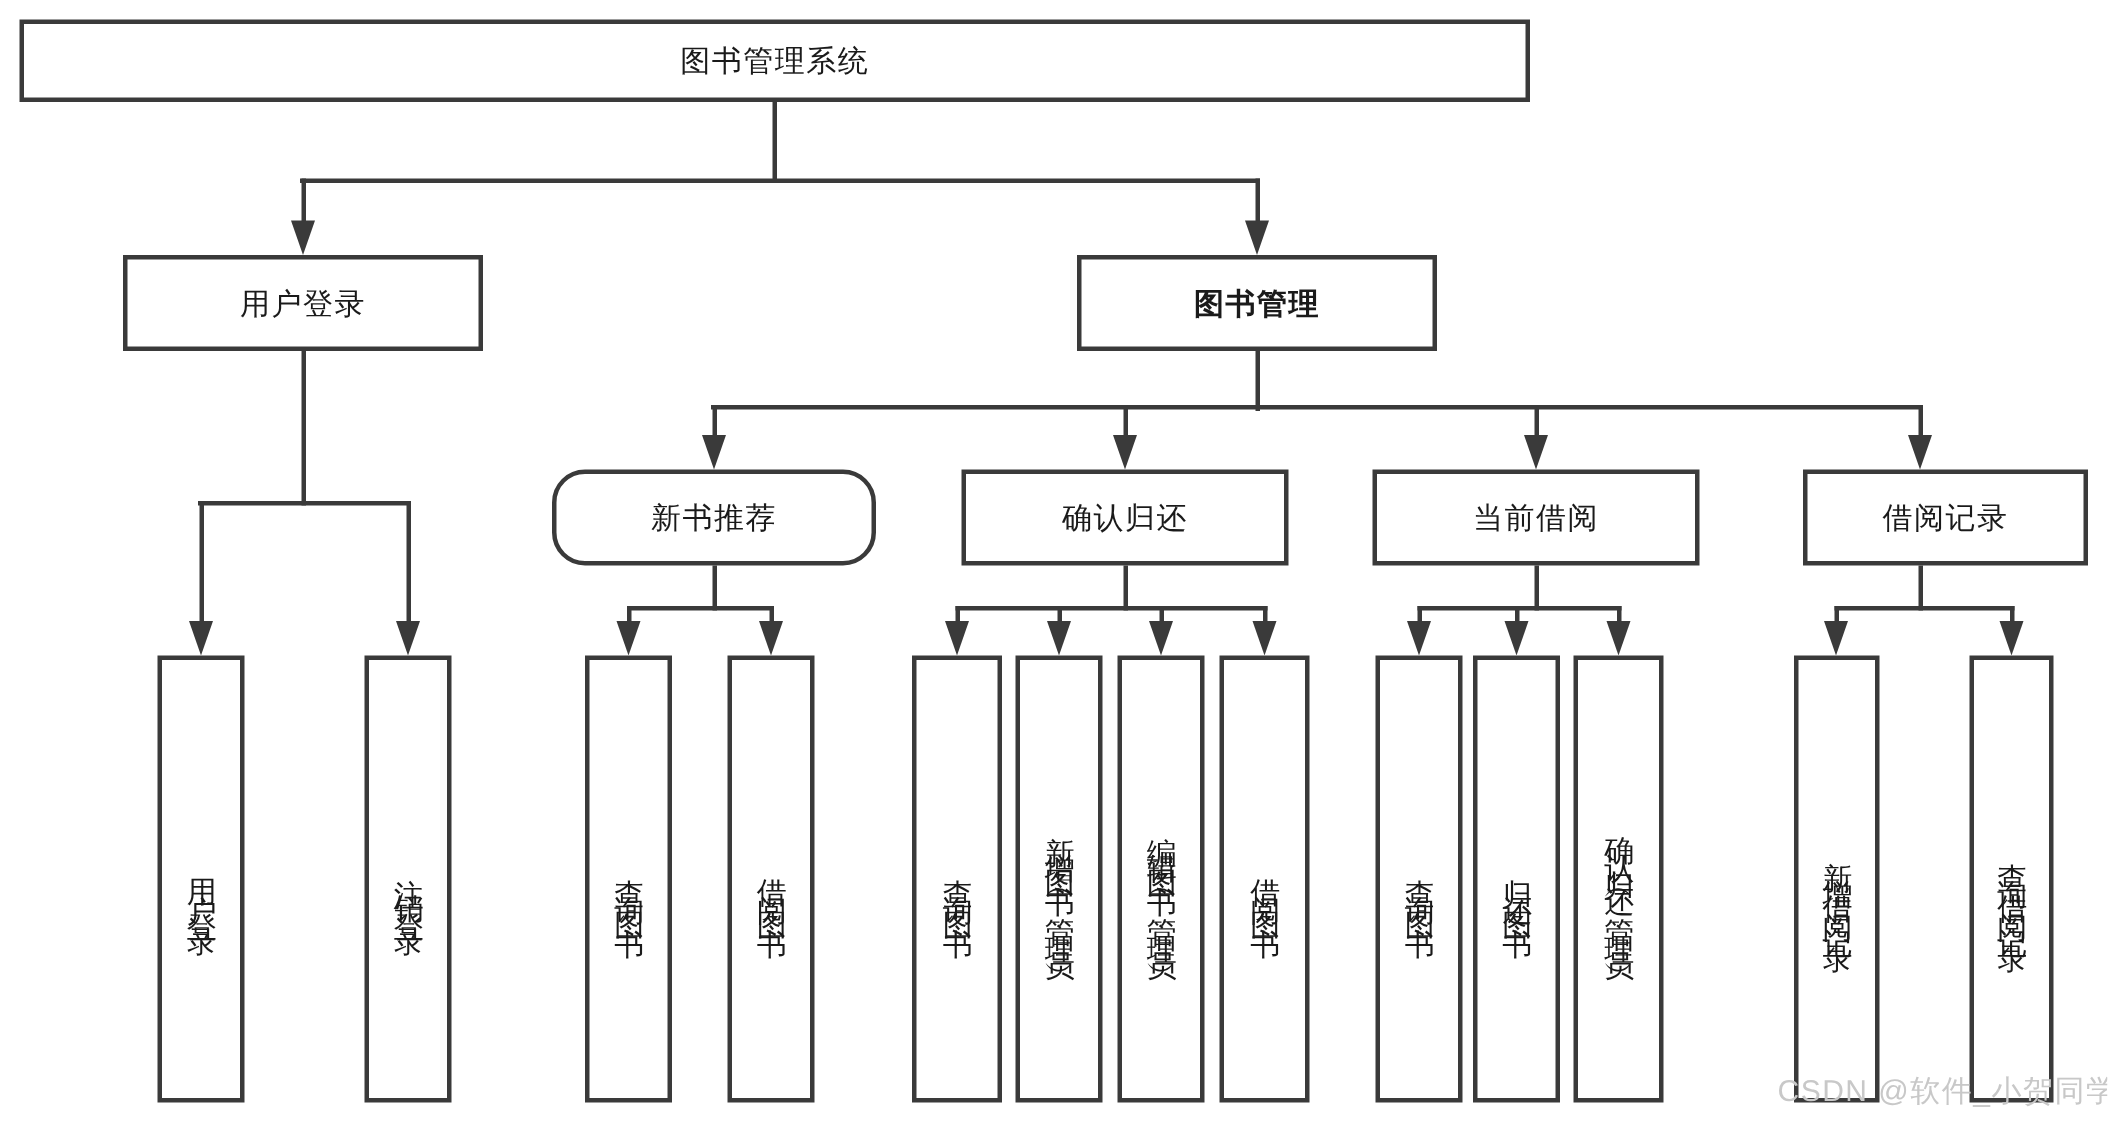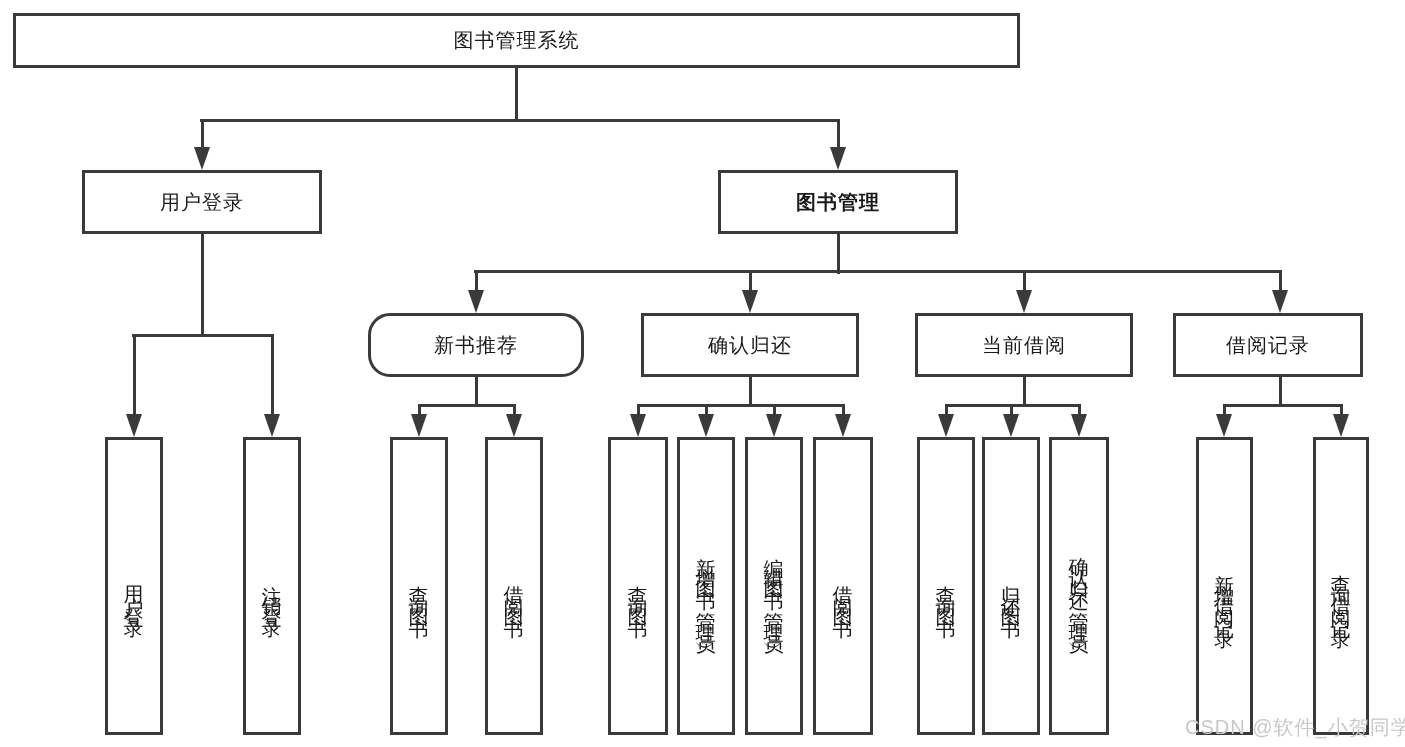--- a/index.html
+++ b/index.html
@@ -77,21 +77,21 @@
   <div class="vl" style="left:749px;top:270px;height:22px;"></div>
   <div class="ar" style="left:742px;top:290px;"></div>
   <div class="vl" style="left:1023px;top:270px;height:22px;"></div>
   <div class="ar" style="left:1016px;top:290px;"></div>
   <div class="vl" style="left:1279px;top:270px;height:22px;"></div>
   <div class="ar" style="left:1272px;top:290px;"></div>
 
   <div class="box" style="left:368px;top:313px;width:216px;height:64px;border-radius:22px;">新书推荐</div>
   <div class="box" style="left:641px;top:313px;width:218px;height:64px;">确认归还</div>
   <div class="box" style="left:915px;top:313px;width:218px;height:64px;">当前借阅</div>
-  <div class="box" style="left:1173px;top:313px;width:190px;height:64px;">借阅记录</div>
+  <div class="box" style="left:1202px;top:313px;width:190px;height:64px;">借阅记录</div>
 
   <div class="vl" style="left:475px;top:377px;height:30px;"></div>
   <div class="hl" style="left:418px;top:404px;width:98px;"></div>
   <div class="vl" style="left:418px;top:404px;height:12px;"></div>
   <div class="ar" style="left:411px;top:414px;"></div>
   <div class="vl" style="left:513px;top:404px;height:12px;"></div>
   <div class="ar" style="left:506px;top:414px;"></div>
 
   <div class="vl" style="left:749px;top:377px;height:30px;"></div>
   <div class="hl" style="left:637px;top:404px;width:208px;"></div>

